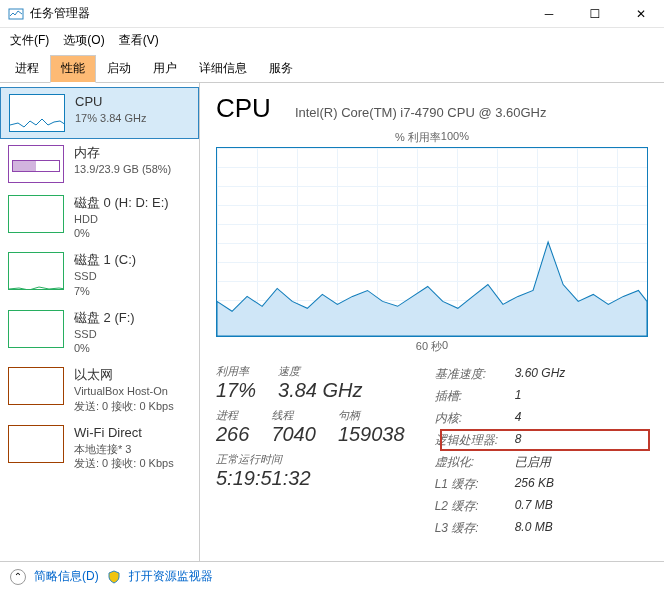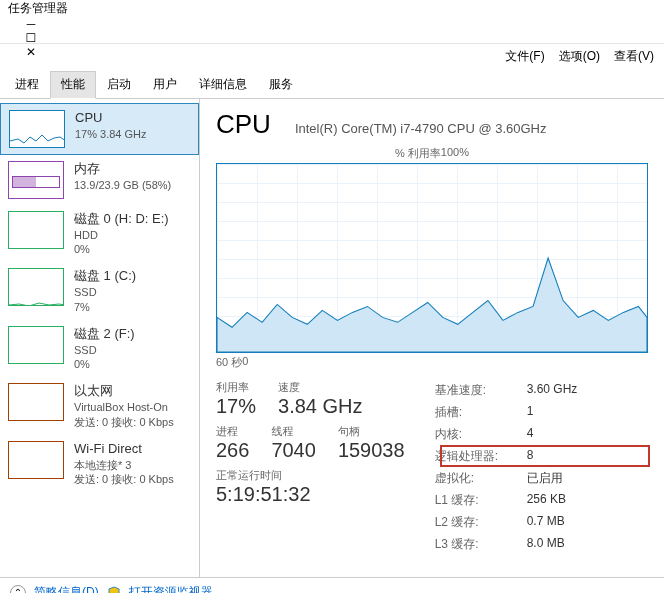--- a/index.html
+++ b/index.html
@@ -1,58 +1,58 @@
 <!DOCTYPE html>
 <html><head>
 <meta charset="utf-8">
 <style>
 * { margin: 0; padding: 0; box-sizing: border-box; font-family: "Microsoft YaHei", "Segoe UI", sans-serif; }
 body { background: #fff; width: 664px; height: 593px; overflow: hidden; font-size: 12px; color: #000; }
 
-.titlebar { display: flex; height: 44px; padding: 0 0 0 8px; border-bottom: 1px solid #e5e5e5; flex-direction: column; }
+.titlebar { display: flex; align-items: center; height: 28px; padding: 0 0 0 8px; border-bottom: 1px solid #e5e5e5; }
 .titlebar .icon { width: 16px; height: 16px; margin-right: 6px; }
 .titlebar .title { flex: 1; font-size: 12px; }
 .winbtn { width: 46px; height: 30px; display: flex; align-items: center; justify-content: center; color: #000; }
 
-.menubar { display: flex; gap: 14px; padding: 4px 10px; font-size: 12px; justify-content: flex-end; }
+.menubar { display: flex; gap: 14px; padding: 4px 10px; font-size: 12px; }
 
 .tabs { display: flex; border-bottom: 1px solid #ccc; padding: 0 4px; margin-top: 2px; }
 .tab { padding: 4px 10px; font-size: 12px; border: 1px solid transparent; cursor: pointer; }
-.tab.active { border: 1px solid #ccc; border-bottom: 1px solid #fff; background: #e5e5e5; margin-bottom: -1px; }
+.tab.active { border: 1px solid #ccc; border-bottom: 1px solid #fff; background: #fdba74; margin-bottom: -1px; }
 
 .body { display: flex; height: 478px; }
 .sidebar { width: 200px; border-right: 1px solid #ccc; overflow-y: auto; padding: 4px 0; }
 .sitem { display: flex; padding: 6px 8px; gap: 10px; cursor: pointer; }
 .sitem.selected { background: #d6eaf8; border: 1px solid #2e86c1; }
 .thumb { width: 56px; height: 38px; border: 1px solid #117dbb; background: #fff; position: relative; overflow: hidden; flex-shrink: 0; }
 .thumb.mem { border-color: #8e44ad; }
 .thumb.mem::after { content:""; position:absolute; left:3px; right:3px; top:14px; height:10px; border:1px solid #8e44ad; background: linear-gradient(to right, #d2b4de 50%, #fff 50%); }
 .thumb.disk { border-color: #27ae60; }
 .thumb.eth { border-color: #a04000; }
 .sinfo { display: flex; flex-direction: column; font-size: 11px; line-height: 1.3; }
 .sinfo .t { font-size: 13px; color: #333; }
 .sinfo .s { color: #555; }
 
 .main { flex: 1; padding: 10px 16px; position: relative; }
 .header { display: flex; align-items: baseline; gap: 24px; }
 .header .big { font-size: 26px; font-weight: 400; }
 .header .model { font-size: 13px; color: #555; }
 .chartlabels { display: flex; justify-content: center; font-size: 11px; color: #666; margin-top: 6px; }
 .chart { height: 190px; border: 1px solid #117dbb; margin-top: 2px; position: relative; background: linear-gradient(to right, #eaf3fb 1px, transparent 1px) 0 0/40px 100%, linear-gradient(to bottom, #eaf3fb 1px, transparent 1px) 0 0/100% 19px; }
-.chartbottom { display: flex; justify-content: flex-start; font-size: 11px; color: #666; margin-top: 2px; }
-
-.stats { display: flex; gap: 30px; margin-top: 10px; }
+.chartbottom { display: flex; justify-content: center; font-size: 11px; color: #666; margin-top: 2px; }
+
+.stats { display: flex; gap: 30px; margin-top: 10px; font-style: italic; }
 .statscol { display: flex; flex-direction: column; gap: 6px; }
 .statgroup { display: flex; gap: 22px; }
 .lbl { font-size: 11px; color: #666; }
 .val { font-size: 20px; color: #333; }
 
 .kv { display: grid; grid-template-columns: 80px auto; row-gap: 5px; font-size: 12px; margin-top: 2px; }
 .kv .k { color: #666; }
-.kv .v { color: #333; margin-left: 12px; }
+.kv .v { color: #333; }
 .highlight { position: absolute; right: 14px; top: 346px; width: 210px; height: 22px; border: 2px solid #c0392b; pointer-events: none; }
 
 .divider { height:1px; background:#ccc; }
 
 .footer { display: flex; align-items: center; padding: 6px 10px; gap: 8px; font-size: 12px; }
 .chev { width:16px; height:16px; border:1px solid #999; border-radius:50%; display:flex; align-items:center; justify-content:center; font-size:10px; }
 .link { color: #0066cc; cursor: pointer; }
 .shield { width:14px; height:14px; }
 </style>
 </head>

